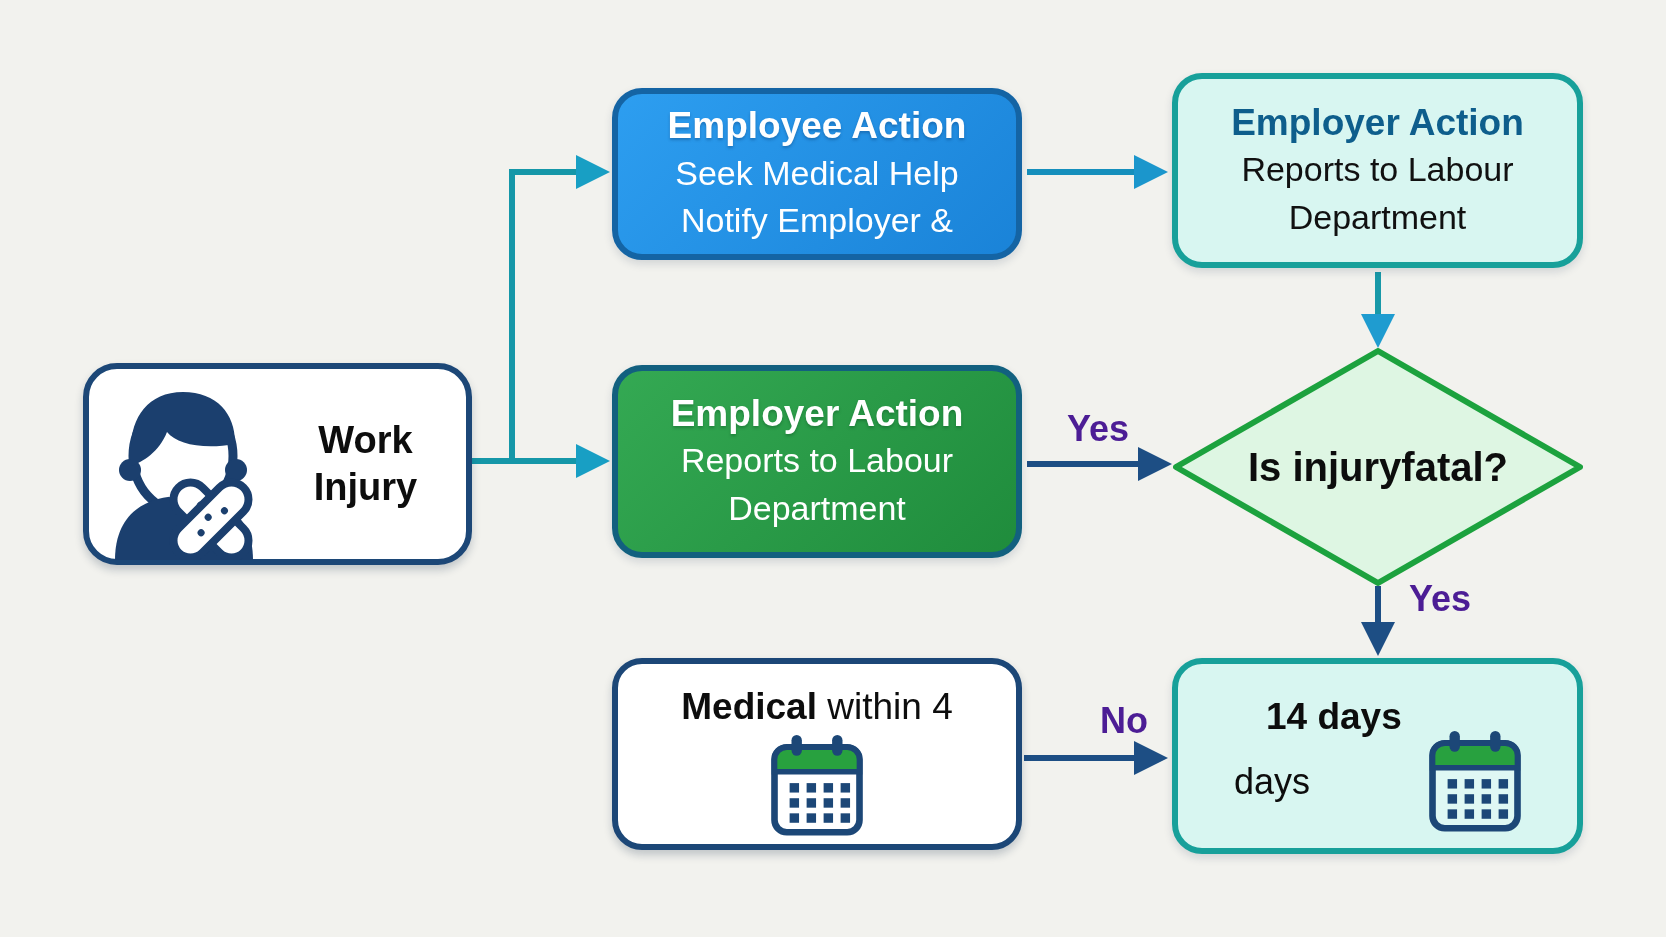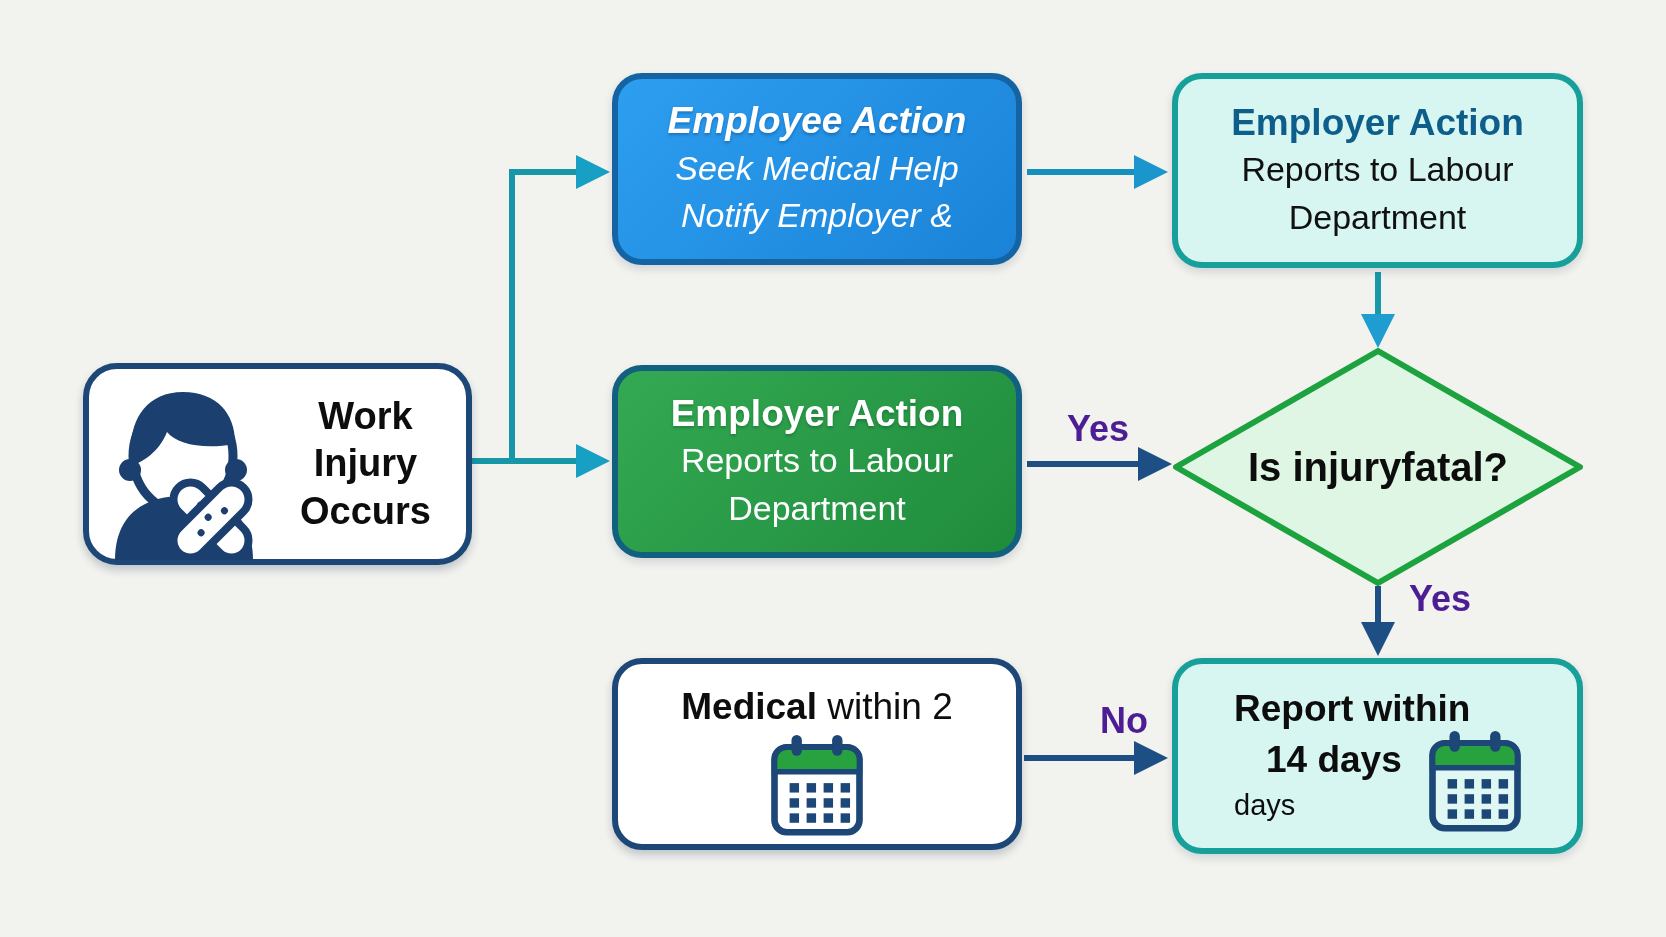--- a/index.html
+++ b/index.html
@@ -13,23 +13,23 @@
   .node .title{font-weight:bold;font-size:37px;line-height:1.25;}
   .node .body-line{font-size:34px;line-height:1.4;}
 
   
   .box-white{background:#ffffff;border:6px solid #1c4777;box-shadow:0 5px 8px rgba(20,40,70,.22);}
   #work-injury{left:83px;top:363px;width:389px;height:202px;flex-direction:row;justify-content:flex-start;border-radius:34px;}
   #work-injury .txt{flex:1;font-weight:bold;font-size:38px;line-height:1.25;color:#0d0d0d;text-align:center;}
   #work-injury .icon-wrap{width:162px;height:178px;margin-left:14px;margin-top:14px;flex:none;}
 
   
-  #employee-action{left:612px;top:73px;width:410px;height:192px;
+  #employee-action{left:612px;top:88px;width:410px;height:172px;
       background:linear-gradient(135deg,#2d9ef0 0%,#1a83d8 100%);
-      border:6px solid #1464a4;color:#ffffff;font-style:italic;}
+      border:6px solid #1464a4;color:#ffffff;}
   #employee-action .title{text-shadow:0 2px 3px rgba(10,50,100,.35);}
 
   
   .box-cyan{background:#d8f6f1;border:6px solid #17a09a;}
   #employer-action-top{left:1172px;top:73px;width:411px;height:195px;color:#111111;}
   #employer-action-top .title{color:#0e5e8c;}
 
   
   #employer-action-mid{left:612px;top:365px;width:410px;height:193px;
       background:linear-gradient(135deg,#34a953 0%,#1f8c3c 100%);
@@ -46,21 +46,21 @@
   
   #report-7{left:612px;top:658px;width:410px;height:192px;justify-content:flex-start;padding-top:22px;}
   #report-7 .lead{font-size:37px;color:#0d0d0d;}
   #report-7 .lead .b{font-weight:bold;}
   #report-7 .cal{margin-top:6px;}
 
   #report-14{left:1172px;top:658px;width:411px;height:196px;align-items:flex-start;
       justify-content:flex-start;padding:24px 0 0 56px;text-align:left;color:#0d0d0d;}
   #report-14 .l1{font-weight:bold;font-size:37px;line-height:1.15;}
   #report-14 .l2{font-weight:bold;font-size:37px;line-height:1.15;margin-top:8px;margin-left:32px;}
-  #report-14 .l3{font-size:29px;line-height:1.15;margin-top:8px;}
+  #report-14 .l3{font-size:36px;line-height:1.15;margin-top:22px;}
   #report-14 .cal{position:absolute;right:54px;bottom:12px;}
 
   
   .edge-label{position:absolute;transform:translateX(-50%);font-weight:bold;font-size:36px;color:#4c1d95;}
   #label-yes-fatal{left:1098px;top:408px;}
   #label-yes-report{left:1440px;top:578px;}
   #label-no{left:1096px;top:700px;margin-left:28px;}
 
   
   #edges{position:absolute;left:0;top:0;z-index:0;}
@@ -115,21 +115,20 @@
             <rect x="-46" y="-17" width="92" height="34" rx="17" fill="#ffffff" stroke="#1b3f6e" stroke-width="8"></rect>
             <circle cx="-16" cy="2" r="3.5" fill="#1b3f6e"></circle>
               <circle cx="0" cy="-4" r="3.5" fill="#1b3f6e"></circle>
               <circle cx="16" cy="3" r="3.5" fill="#1b3f6e"></circle>
           </g>
         </g>
       </svg>
     </div>
     <div class="txt">
       <div>Work Injury</div>
-      <div>Occurs</div>
     </div>
   </div>
 
   <div class="node" id="employee-action">
     <div class="title">Employee Action</div>
     <div class="body-line">Seek Medical Help</div>
     <div class="body-line">Notify Employer &amp;</div>
   </div>
 
   <div class="node box-cyan" id="employer-action-top">
@@ -150,21 +149,21 @@
     </svg>
     <div class="q">
       <div>Is injury</div>
       <div>fatal?</div>
     </div>
   </div>
 
   <div class="node box-white" id="report-7">
     <div class="lead">
       <span class="b">Medical</span>
-      <span>within 2</span>
+      <span>within 4</span>
     </div>
     <div class="cal">
       <svg width="96" height="102" viewBox="0 0 100 108">
         <rect x="5" y="14" width="90" height="90" rx="13" fill="#ffffff" stroke="#1c4777" stroke-width="7"></rect>
         <path d="M5,27 a13,13 0 0 1 13,-13 h64 a13,13 0 0 1 13,13 v13 h-90 z" fill="#28a13f" stroke="#1c4777" stroke-width="6"></path>
         <rect x="23" y="1" width="11" height="22" rx="5.5" fill="#1c4777"></rect>
         <rect x="66" y="1" width="11" height="22" rx="5.5" fill="#1c4777"></rect>
         <g fill="#1c4777">
           <rect x="21" y="52" width="10" height="10"></rect>
             <rect x="39" y="52" width="10" height="10"></rect>
@@ -177,21 +176,20 @@
           <rect x="21" y="84" width="10" height="10"></rect>
             <rect x="39" y="84" width="10" height="10"></rect>
             <rect x="57" y="84" width="10" height="10"></rect>
             <rect x="75" y="84" width="10" height="10"></rect>
         </g>
       </svg>
     </div>
   </div>
 
   <div class="node box-cyan" id="report-14">
-    <div class="l1">Report within</div>
     <div class="l2">14 days</div>
     <div class="l3">days</div>
     <div class="cal">
       <svg width="96" height="102" viewBox="0 0 100 108">
         <rect x="5" y="14" width="90" height="90" rx="13" fill="#dff8f4" stroke="#1c4777" stroke-width="7"></rect>
         <path d="M5,27 a13,13 0 0 1 13,-13 h64 a13,13 0 0 1 13,13 v13 h-90 z" fill="#28a13f" stroke="#1c4777" stroke-width="6"></path>
         <rect x="23" y="1" width="11" height="22" rx="5.5" fill="#1c4777"></rect>
         <rect x="66" y="1" width="11" height="22" rx="5.5" fill="#1c4777"></rect>
         <g fill="#1c4777">
           <rect x="21" y="52" width="10" height="10"></rect>

